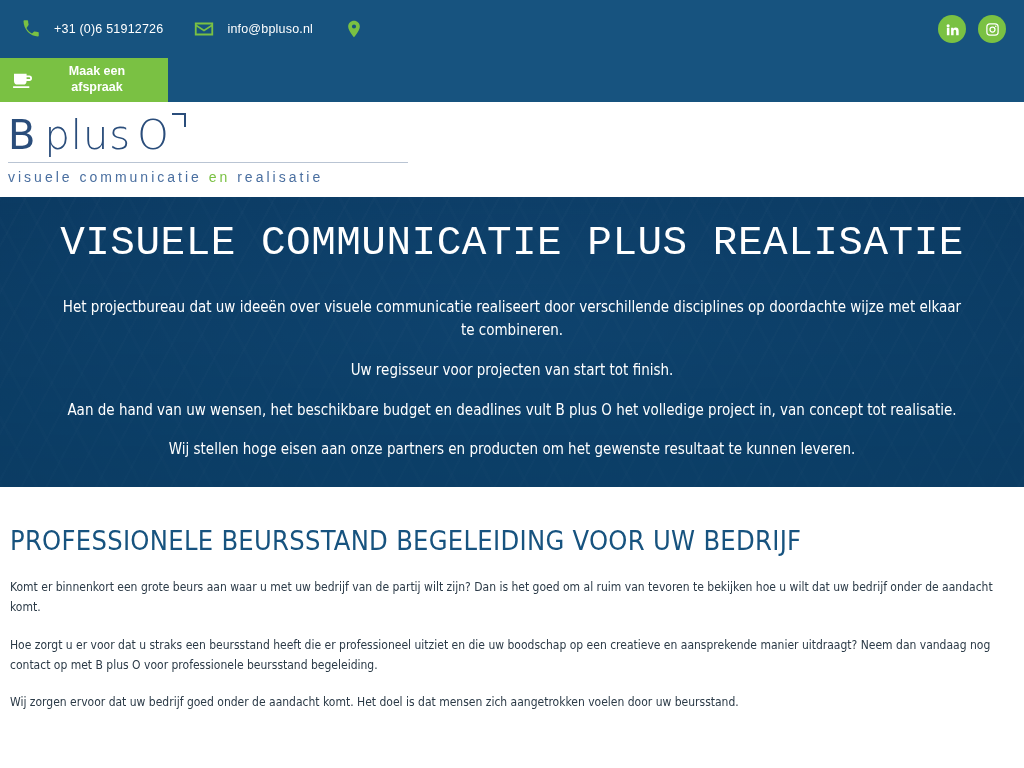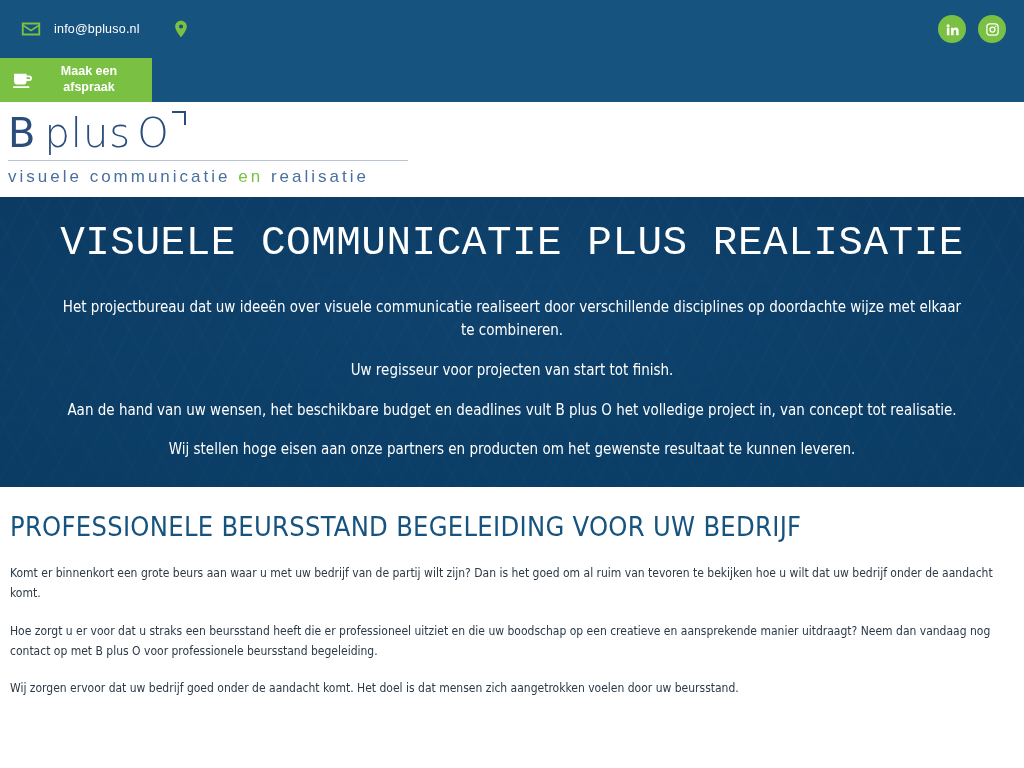--- a/index.html
+++ b/index.html
@@ -67,21 +67,21 @@
 
   
   .appt-row {
     height: 44px;
     background: #17537f;
     display: flex;
     align-items: stretch;
   }
   .appt-btn {
     background: #7ac143;
-    width: 152px;
+    width: 168px;
     display: flex;
     align-items: center;
     padding: 0 10px;
     cursor: pointer;
   }
   .appt-icon {
     width: 26px;
     flex: 0 0 26px;
     display: flex;
     align-items: center;
@@ -131,21 +131,21 @@
     position: relative;
     top: -22px;
   }
   .logo-rule {
     height: 1px;
     background: #b9c4d3;
     margin: 7px 0 6px 0;
     width: 400px;
   }
   .logo-tag {
-    font-size: 17px;
+    font-size: 14px;
     letter-spacing: 3px;
     color: #4a6fa0;
     white-space: nowrap;
   }
   .logo-tag .en { color: #7ac143; }
 
   
   .hero {
     position: relative;
     background: #17537f;
@@ -183,36 +183,45 @@
     background: #ffffff;
     padding: 24px 10px 0 10px;
   }
   .content h2 {
     font-family: "DejaVu Sans Condensed", "Liberation Sans Narrow", "Liberation Sans", sans-serif;
     font-weight: 400;
     font-size: 27px;
     color: #17537f;
     letter-spacing: 0.3px;
     margin-bottom: 22px;
+    margin-top: 14px;
   }
   .content p {
     font-family: "DejaVu Sans Condensed", "Liberation Sans Narrow", "Liberation Sans", sans-serif;
     font-weight: 300;
     font-size: 12px;
     color: #2b3a47;
     line-height: 1.65;
     margin-bottom: 18px;
   }
 </style>
 </head>
 <body>
 
 <div class="topbar">
   <div class="contact-group">
 
+    <div class="contact-item">
+      <span class="circle-icon">
+        <svg width="20" height="20" viewBox="0 0 24 24" fill="#7ac143">
+          <path d="M6.6 10.8c1.4 2.8 3.8 5.2 6.6 6.6l2.2-2.2c.3-.3.7-.4 1.1-.2 1.2.4 2.5.6 3.8.6.6 0 1 .4 1 1V20c0 .6-.4 1-1 1C11.3 21 3 12.7 3 2.5c0-.6.4-1 1-1h3.5c.6 0 1 .4 1 1 0 1.3.2 2.6.6 3.8.1.4 0 .8-.2 1.1L6.6 10.8z"></path>
+        </svg>
+      </span>
+      <span class="contact-text">+31 (0)6 51912726</span>
+    </div>
 
     <div class="contact-item">
       <span class="circle-icon">
         <svg width="22" height="22" viewBox="0 0 24 24" fill="#7ac143">
           <path d="M2 5h20v14H2V5zm2 2v.4l8 5.1 8-5.1V7H4zm16 10V9.6l-8 5.1-8-5.1V17h16z"></path>
         </svg>
       </span>
       <span class="contact-text">info@bpluso.nl</span>
     </div>
 

